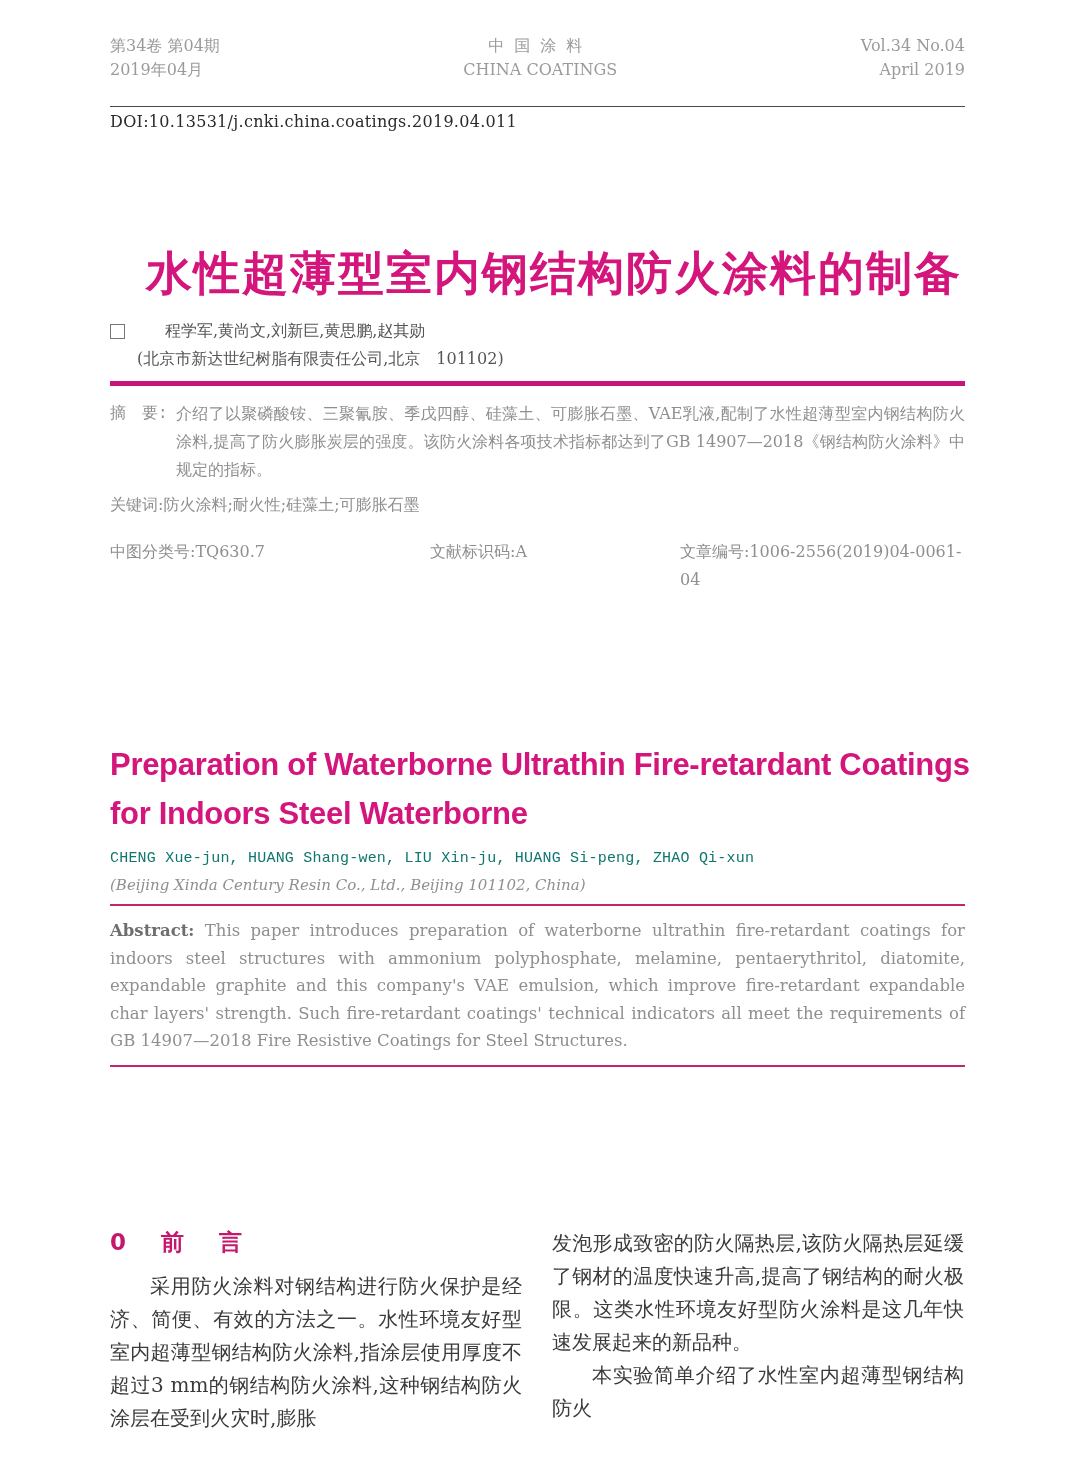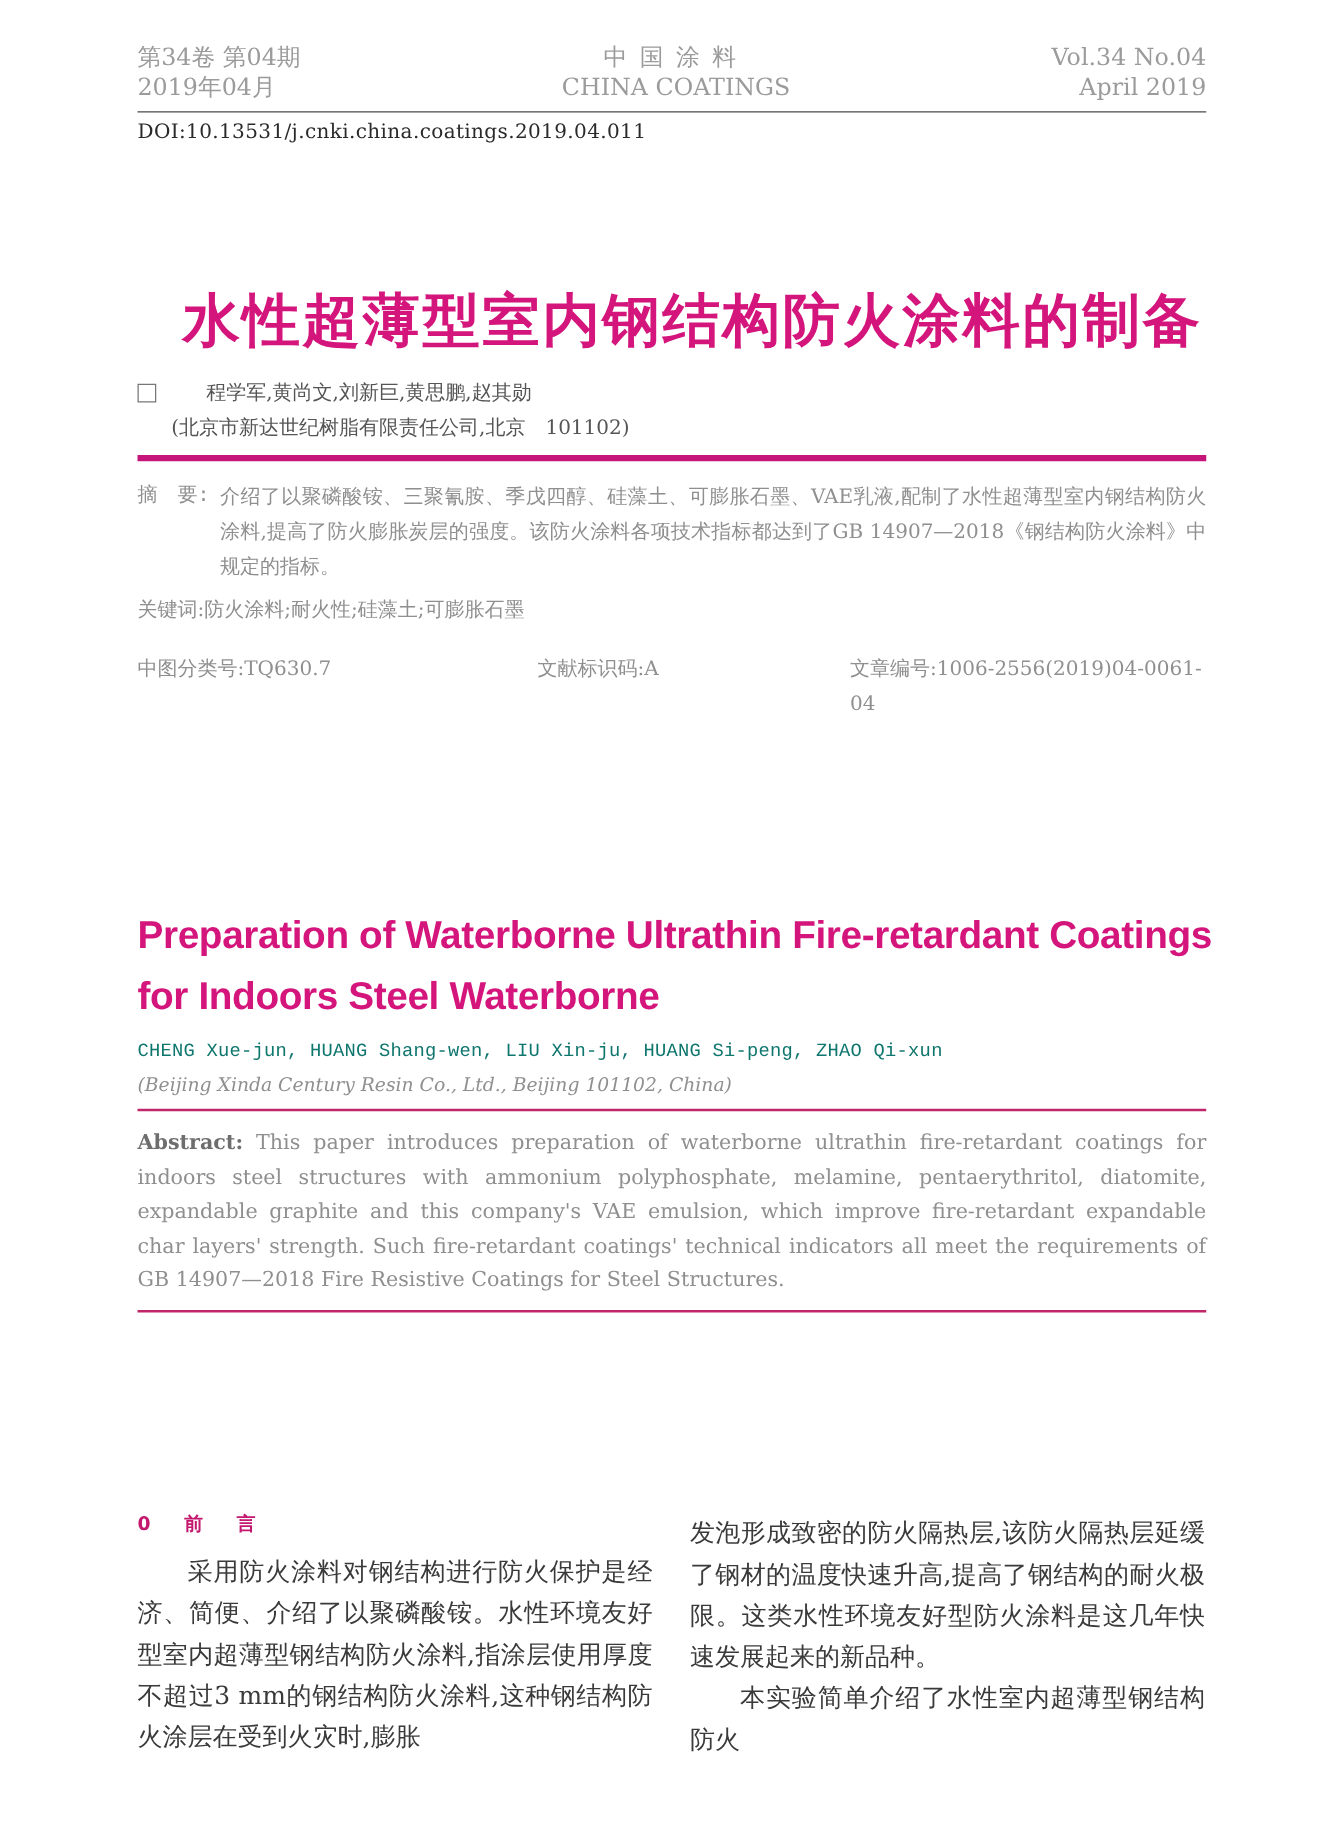--- a/index.html
+++ b/index.html
@@ -14,23 +14,23 @@
     color: #333;
   }
   .content { padding: 34px 110px 0 110px; }
 
   
   .jheader {
     display: flex;
     justify-content: space-between;
     align-items: flex-start;
     border-bottom: 1px solid #4a4a4a;
-    padding-bottom: 7px;
+    padding-bottom: 24px;
     color: #9b9b9b;
-    font-size: 19px;
+    font-size: 16px;
     line-height: 24px;
   }
   .jheader .col { white-space: nowrap; }
   .jheader .col.center { text-align: center; }
   .jheader .col.right { text-align: right; }
   .jh-cn-title { letter-spacing: 10px; }
   .doi-line {
     margin-top: 5px;
     font-size: 16px;
     color: #2a2a2a;
@@ -140,21 +140,21 @@
   
   .body-cols {
     margin-top: 160px;
     display: flex;
     gap: 30px;
   }
   .colL, .colR { width: 412px; }
   .sec-heading {
     font-family: "DejaVu Sans", sans-serif;
     font-weight: bold;
-    font-size: 15px;
+    font-size: 23px;
     color: #c4186f;
     letter-spacing: 6px;
     margin-bottom: 12px;
   }
   .body-p {
     margin: 0;
     font-size: 20px;
     line-height: 33px;
     text-align: justify;
     color: #3a3a3a;
@@ -213,21 +213,21 @@
     <div class="thin-rule"></div>
 
     <div class="en-abs">
       <p style="margin:0;"><span class="lbl">Abstract:</span><span> This paper introduces preparation of waterborne ultrathin fire-retardant coatings for indoors steel structures with ammonium polyphosphate, melamine, pentaerythritol, diatomite, expandable graphite and this company's VAE emulsion, which improve fire-retardant expandable char layers' strength. Such fire-retardant coatings' technical indicators all meet the requirements of GB 14907—2018 </span><span class="italic">Fire Resistive Coatings for Steel Structures.</span></p>
     </div>
     <div class="thin-rule"></div>
 
     <div class="body-cols">
       <div class="colL">
         <div class="sec-heading">0　前　言</div>
-        <p class="body-p indent">采用防火涂料对钢结构进行防火保护是经济、简便、介绍了以聚磷酸铵。水性环境友好型室内超薄型钢结构防火涂料,指涂层使用厚度不超过3 mm的钢结构防火涂料,这种钢结构防火涂层在受到火灾时,膨胀</p>
+        <p class="body-p indent">采用防火涂料对钢结构进行防火保护是经济、简便、有效的方法之一。水性环境友好型室内超薄型钢结构防火涂料,指涂层使用厚度不超过3 mm的钢结构防火涂料,这种钢结构防火涂层在受到火灾时,膨胀</p>
       </div>
       <div class="colR">
         <p class="body-p">发泡形成致密的防火隔热层,该防火隔热层延缓了钢材的温度快速升高,提高了钢结构的耐火极限。这类水性环境友好型防火涂料是这几年快速发展起来的新品种。</p>
         <p class="body-p indent">本实验简单介绍了水性室内超薄型钢结构防火</p>
       </div>
     </div>
 
   </div>
 </div>
 

